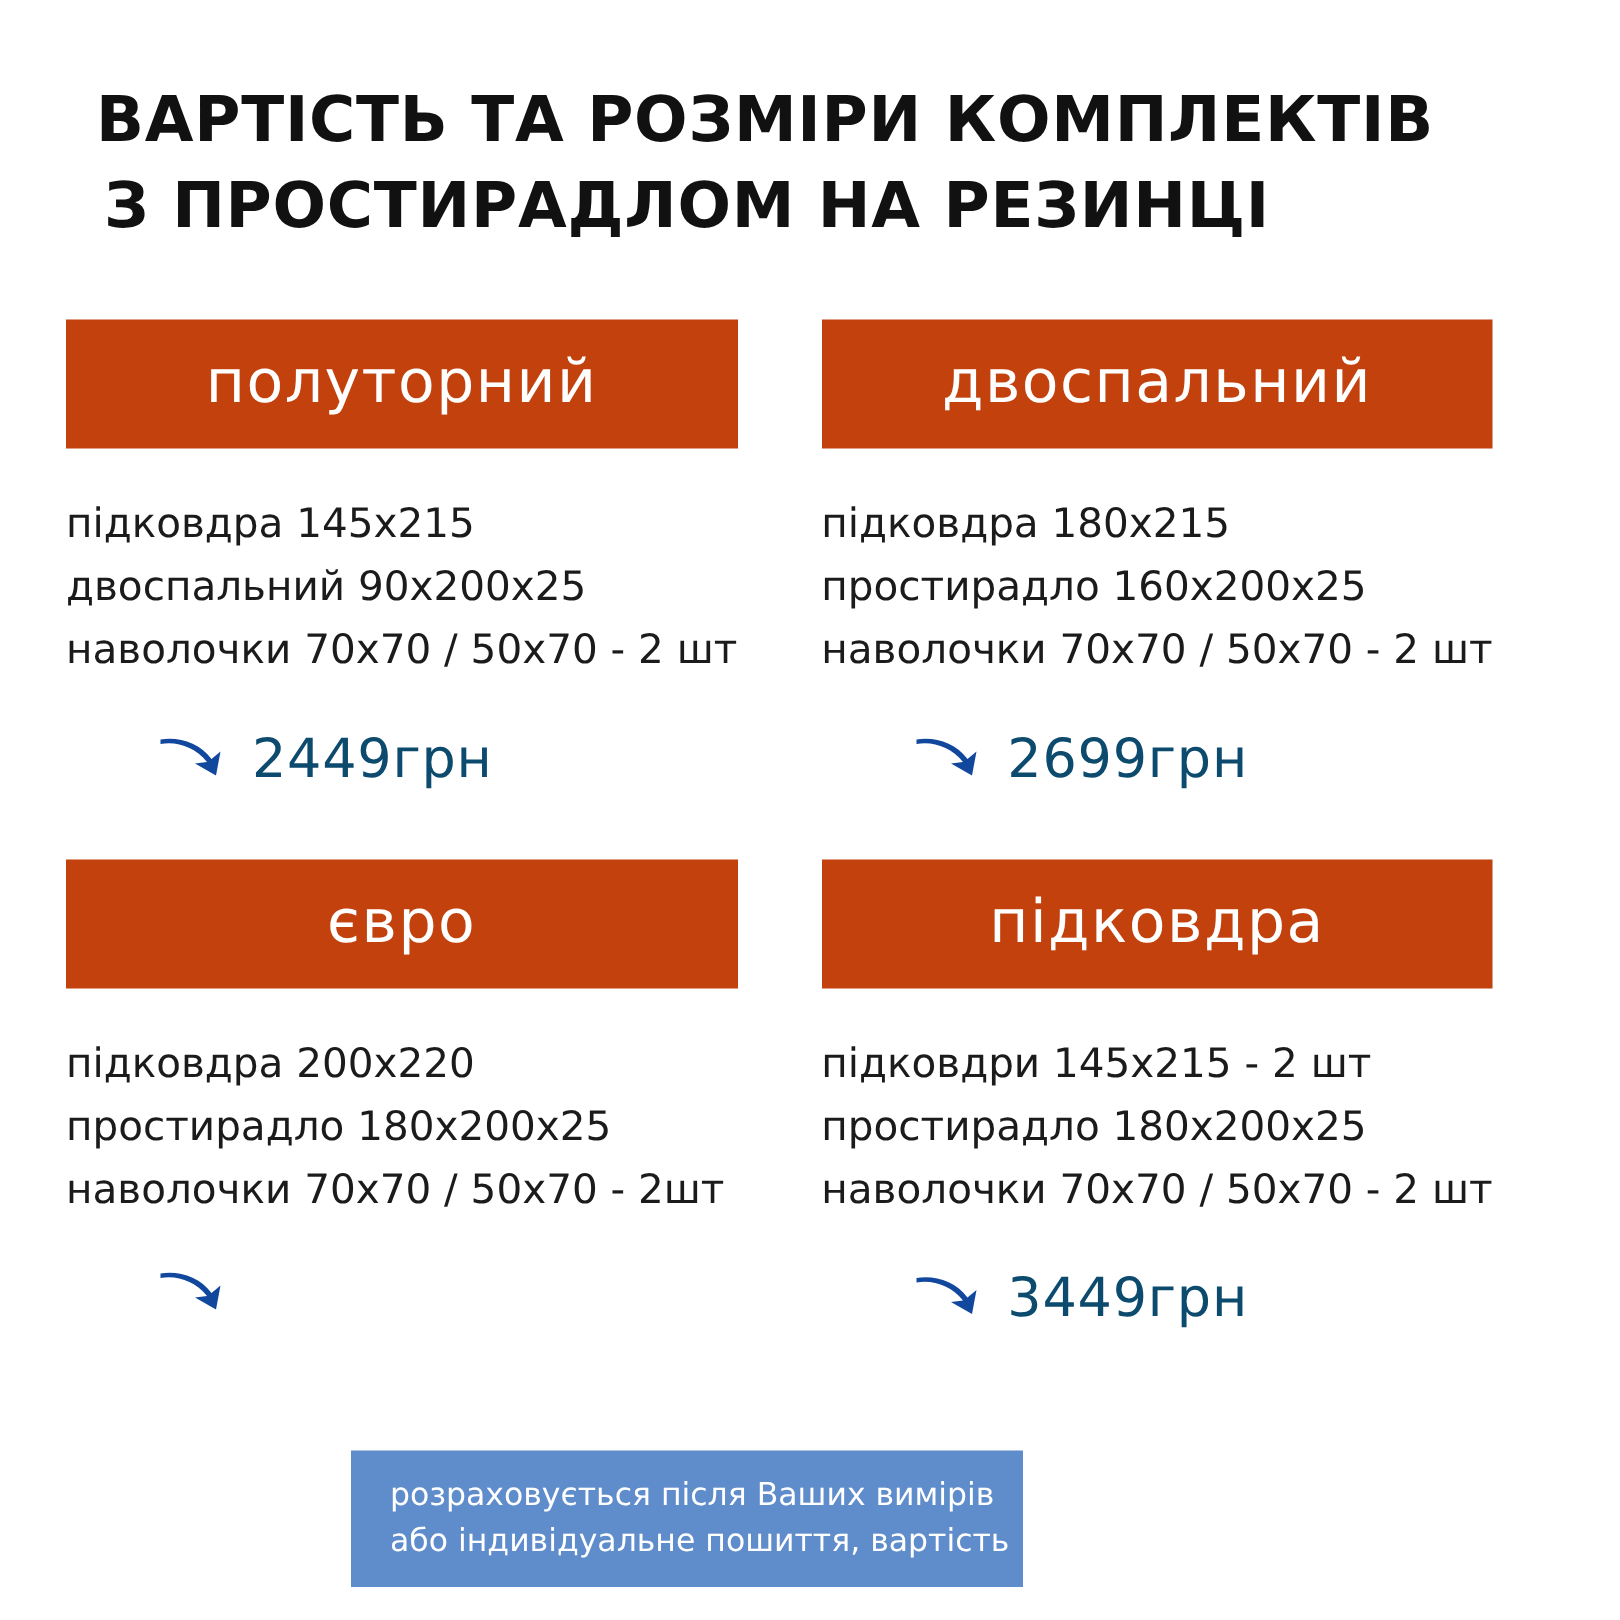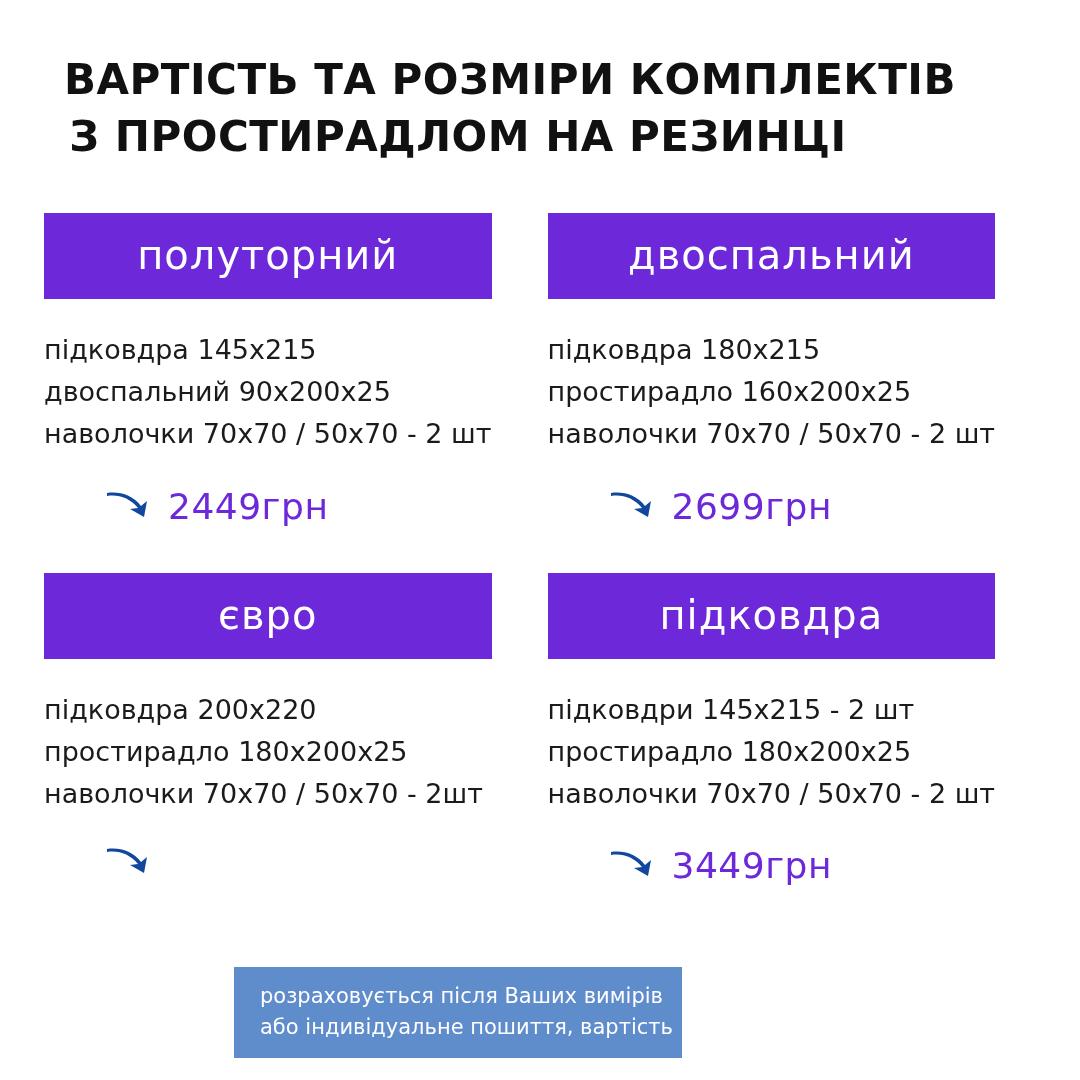--- a/index.html
+++ b/index.html
@@ -51,21 +51,21 @@
   }
 
   .card {
     position: relative;
   }
   .card.row2 {
     margin-top: 48px;
   }
 
   .card-title {
-    background: #6d28d9;
+    background: #c2410c;
     color: #ffffff;
     text-align: center;
     font-size: 40px;
     font-weight: 400;
     letter-spacing: 1px;
     padding: 22px 10px 24px 10px;
     line-height: 1;
     box-sizing: border-box;
   }
 
@@ -88,21 +88,21 @@
   }
   .arrow-icon {
     width: 44px;
     height: 30px;
     margin-right: 18px;
     flex: 0 0 auto;
     display: block;
   }
   .price {
     font-size: 36px;
-    color: #6d28d9;
+    color: #0c4a6e;
     letter-spacing: 0.5px;
     line-height: 1;
   }
 
   
   .footer-note {
     position: absolute;
     left: 50%;
     transform: translateX(-50%);
     bottom: 22px;

